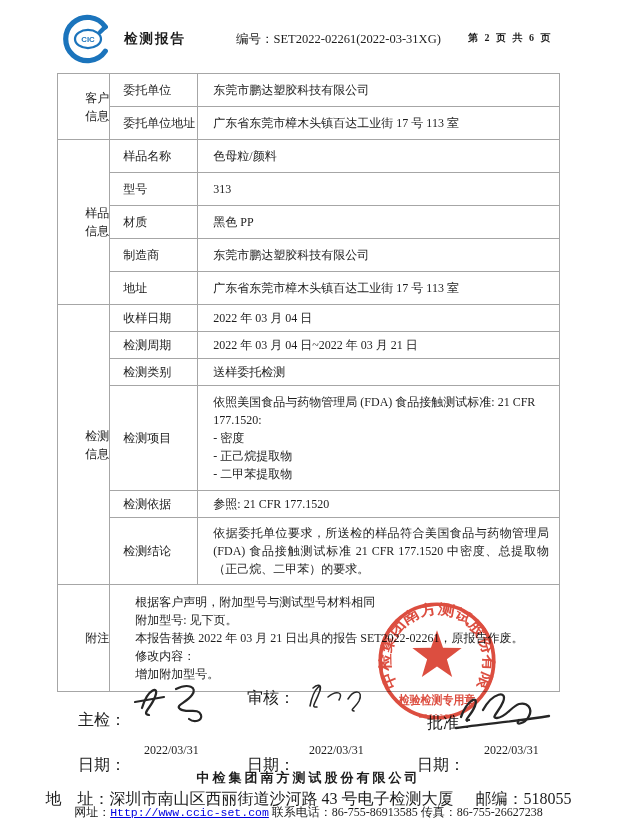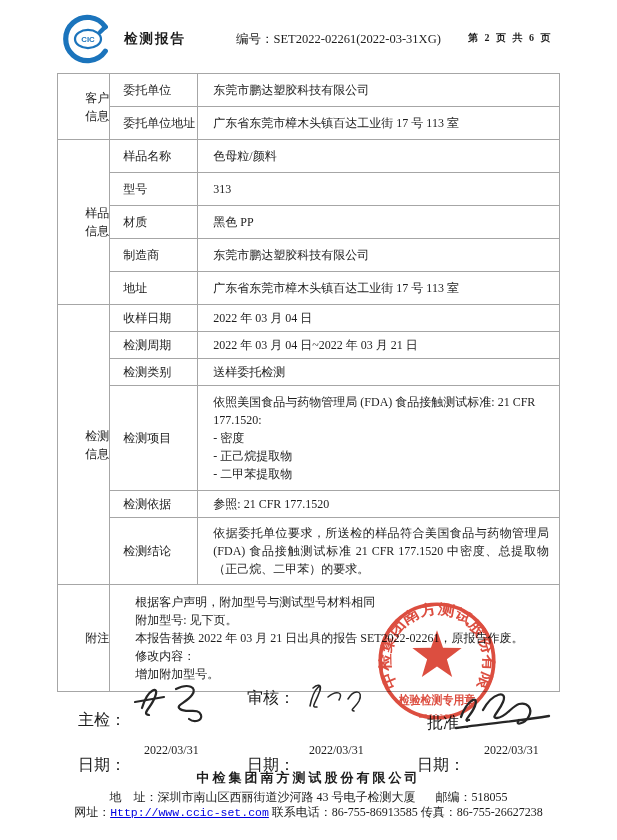--- a/index.html
+++ b/index.html
@@ -45,21 +45,21 @@
   .stamp {
     left:363px; top:587px; width:148px; height:148px;
     opacity:.9; mix-blend-mode:multiply; z-index:5;
   }
   .sig { z-index:6; }
   .sig path { fill:none; stroke:#262626; stroke-linecap:round; stroke-linejoin:round; }
 
   
   .ft-line { left:0; width:617px; text-align:center; }
   .ft-company { top:769px; font-size:13px; font-weight:bold; letter-spacing:3px; }
-  .ft-addr { top:789px; font-size:12px; }
+  .ft-addr { top:789px; font-size:16px; }
   .ft-web  { top:804px; font-size:12px; }
   a.weblink {
     color:#0000e0; 
     font-family:"Liberation Mono","DejaVu Sans Mono",monospace;
     font-size:11.5px;
   }
 </style>
 </head>
 <body>
 

